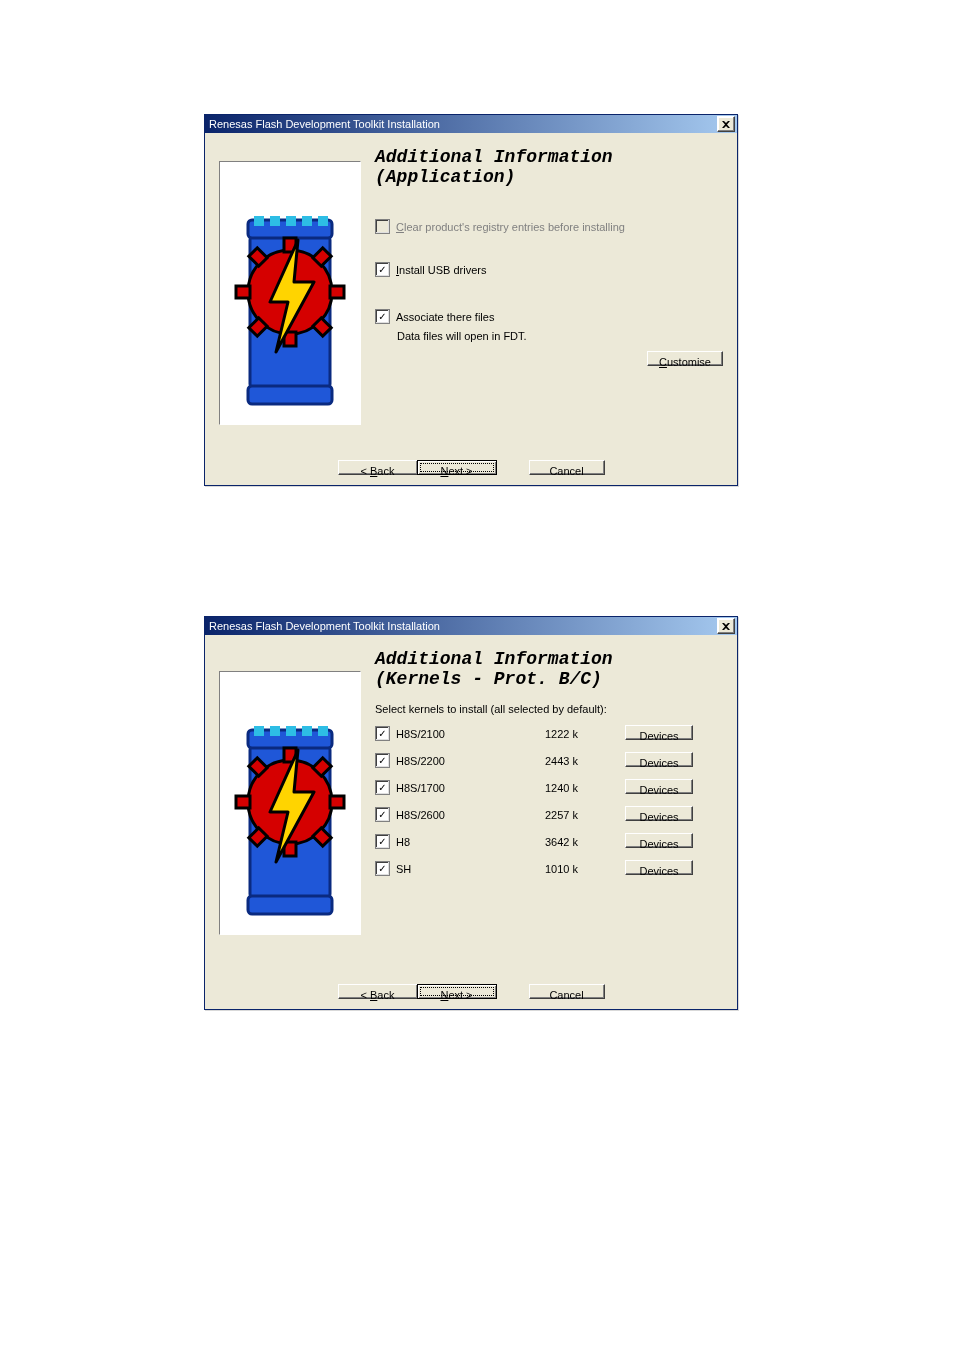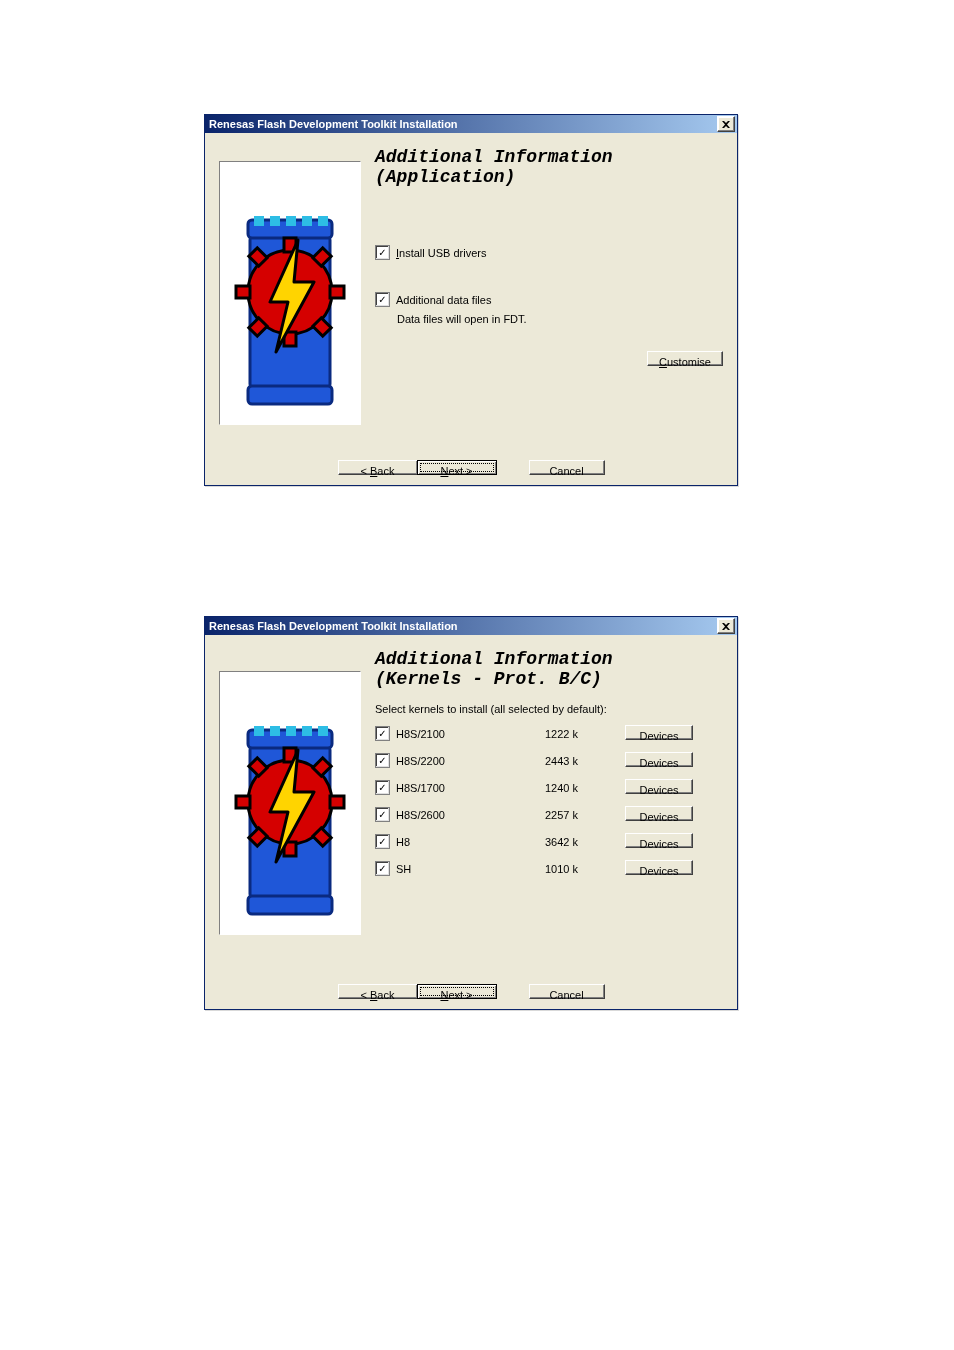--- a/index.html
+++ b/index.html
@@ -24,21 +24,21 @@
   border: 1px solid #0a246a;
   box-shadow: 1px 1px 0 rgba(0,0,0,.15);
 }
 #dlg1 { left: 204px; top: 114px; height: 370px; }
 #dlg2 { left: 204px; top: 616px; height: 392px; }
 .titlebar {
   height: 18px;
   line-height: 18px;
   padding: 0 2px 0 4px;
   color: #fff;
-  font-weight: bold;
+  font-weight: normal;
   font-size: 11px;
   background: linear-gradient(to right, #0a246a 0%, #a6caf0 100%);
   display: flex;
   justify-content: space-between;
   align-items: center;
 }
 .close-box {
   width: 16px;
   height: 14px;
   background: #ece9d8;
@@ -212,39 +212,45 @@
       </div>
 
       <div class="content">
         <div class="heading">
           <span>Additional Information</span><br>
           <span>(Application)</span>
         </div>
 
         <div style="height:16px"></div>
 
+        <div class="checkrow">
+          <span class="chk disabled"></span>
+          <span class="lbl disabled">
+            <span class="ul">C</span><span>lear product's registry entries before installing</span>
+          </span>
+        </div>
 
         <div style="height:26px"></div>
 
         <div class="checkrow">
           <span class="chk">
               <span class="tick">✓</span>
             </span>
           <span class="lbl">
             <span class="ul">I</span><span>nstall USB drivers</span>
           </span>
         </div>
 
         <div style="height:30px"></div>
 
         <div class="checkrow">
           <span class="chk">
               <span class="tick">✓</span>
             </span>
-          <span class="lbl">Additional data files</span>
+          <span class="lbl">Associate there files</span>
         </div>
         <div class="explain" style="margin-top:6px">Data files will open in FDT.</div>
 
         <div class="cust-btn-pos">
           <span class="btn">
             <span class="ul">C</span><span>ustomise</span>
           </span>
         </div>
       </div>
 

